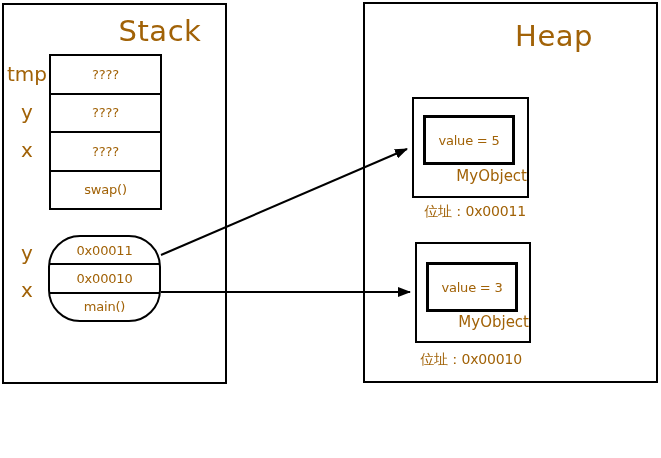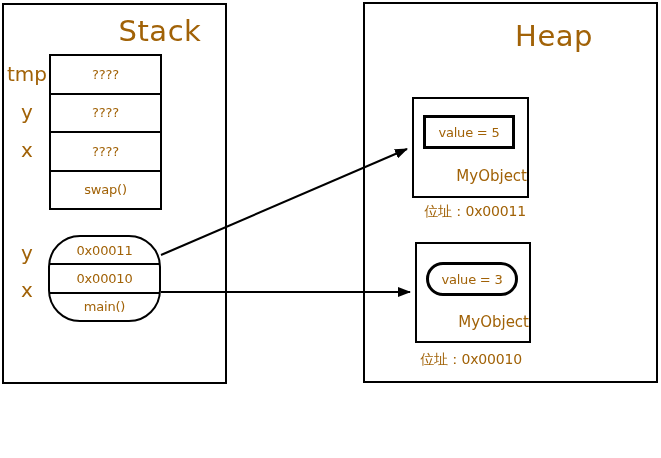--- a/index.html
+++ b/index.html
@@ -9,21 +9,21 @@
   }
   .big-box{position:absolute;border:2px solid #000;background:#fff;box-sizing:border-box;}
   .box-title{position:absolute;font-size:29px;line-height:1.1;text-align:center;letter-spacing:0.5px;}
   .frame{position:absolute;border:2px solid #000;box-sizing:border-box;display:flex;flex-direction:column;background:#fff;}
   .frame-row{flex:1;display:flex;align-items:center;justify-content:center;
     font-size:13px;letter-spacing:-0.2px;border-top:2px solid #000;}
   .frame-row:first-child{border-top:none;}
   .var-label{position:absolute;width:42px;left:6px;height:24px;line-height:24px;
     text-align:center;font-size:20px;}
   .heap-obj{position:absolute;border:2px solid #000;box-sizing:border-box;background:#fff;}
-  .value-box{position:absolute;border:3px solid #000;box-sizing:border-box;width:92px;height:34px;
+  .value-box{position:absolute;border:3px solid #000;box-sizing:border-box;width:92px;height:50px;
     display:flex;align-items:center;justify-content:center;font-size:13px;letter-spacing:-0.2px;}
   .obj-type{position:absolute;left:0;right:0;text-align:right;font-size:15px;}
   .addr-label{position:absolute;text-align:center;font-size:14px;letter-spacing:-0.2px;}
   .caption{position:absolute;text-align:center;font-size:17px;letter-spacing:0.2px;}
   .arrow-layer{position:absolute;left:0;top:0;width:661px;height:458px;pointer-events:none;}
 </style>
 </head>
 <body>
 
 <div class="canvas">
@@ -70,21 +70,21 @@
 
   <div class="heap-obj" style="left:412px;top:97px;width:117px;height:101px;">
     <div class="value-box" style="left:9px;top:16px;">
       <span>value = 5</span>
     </div>
     <div class="obj-type" style="top:68px;">MyObject</div>
   </div>
   <div class="addr-label" style="left:405px;top:203px;width:140px;">位址：0x00011</div>
 
   <div class="heap-obj" style="left:415px;top:242px;width:116px;height:101px;">
-    <div class="value-box" style="left:9px;top:18px;border-radius:19px;">
+    <div class="value-box" style="left:9px;top:18px;">
       <span>value = 3</span>
     </div>
     <div class="obj-type" style="top:69px;">MyObject</div>
   </div>
   <div class="addr-label" style="left:401px;top:351px;width:140px;">位址：0x00010</div>
 
   <svg class="arrow-layer" viewBox="0 0 661 458">
     <defs>
       <marker id="ah" markerWidth="13" markerHeight="10" refX="12" refY="5" orient="auto" markerUnits="userSpaceOnUse">
         <path d="M0,0 L13,5 L0,10 Z" fill="#000"></path>

